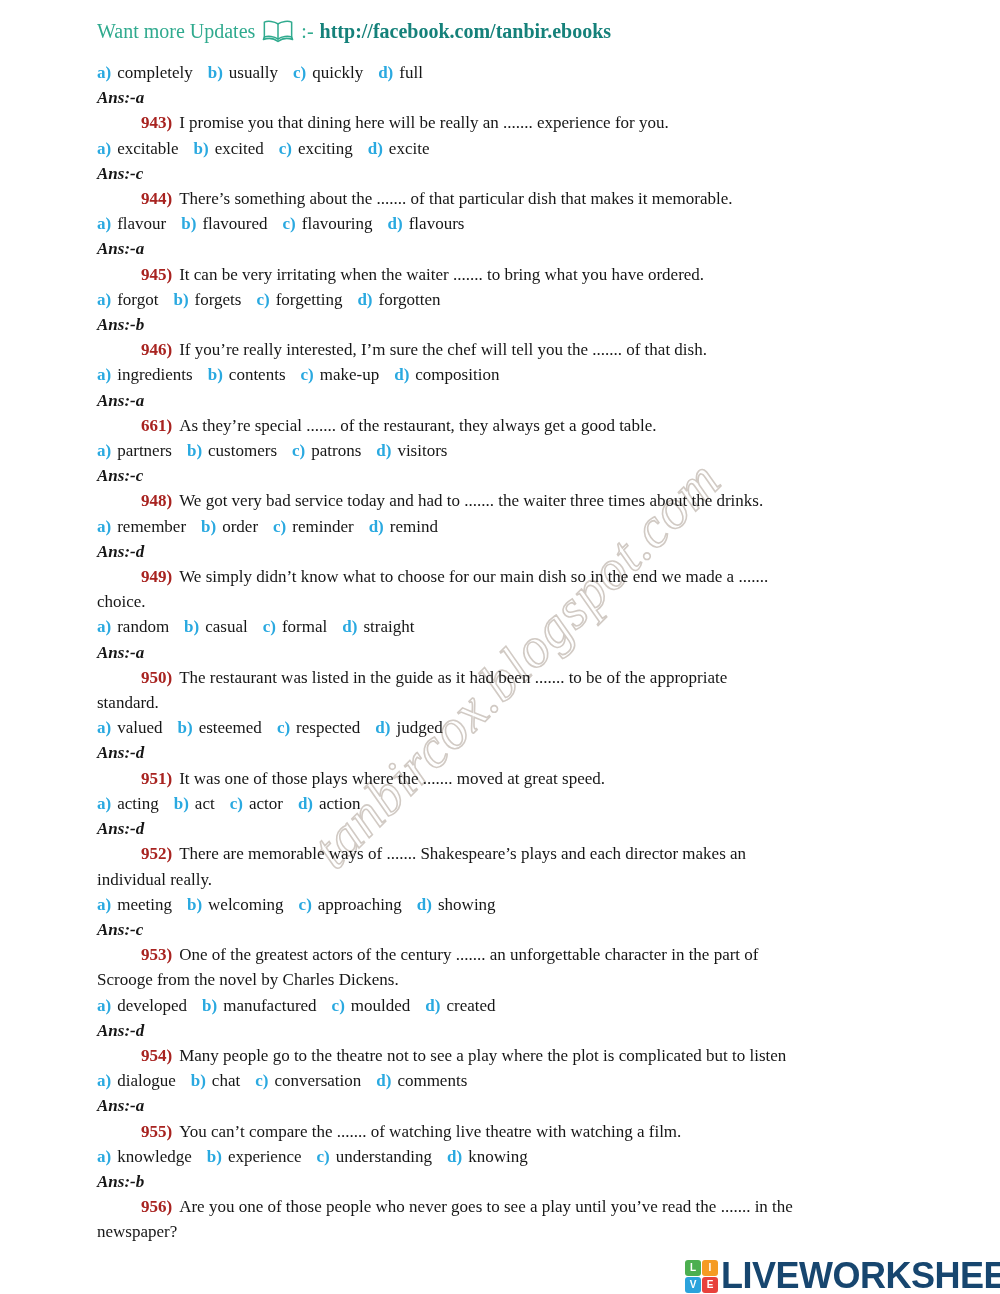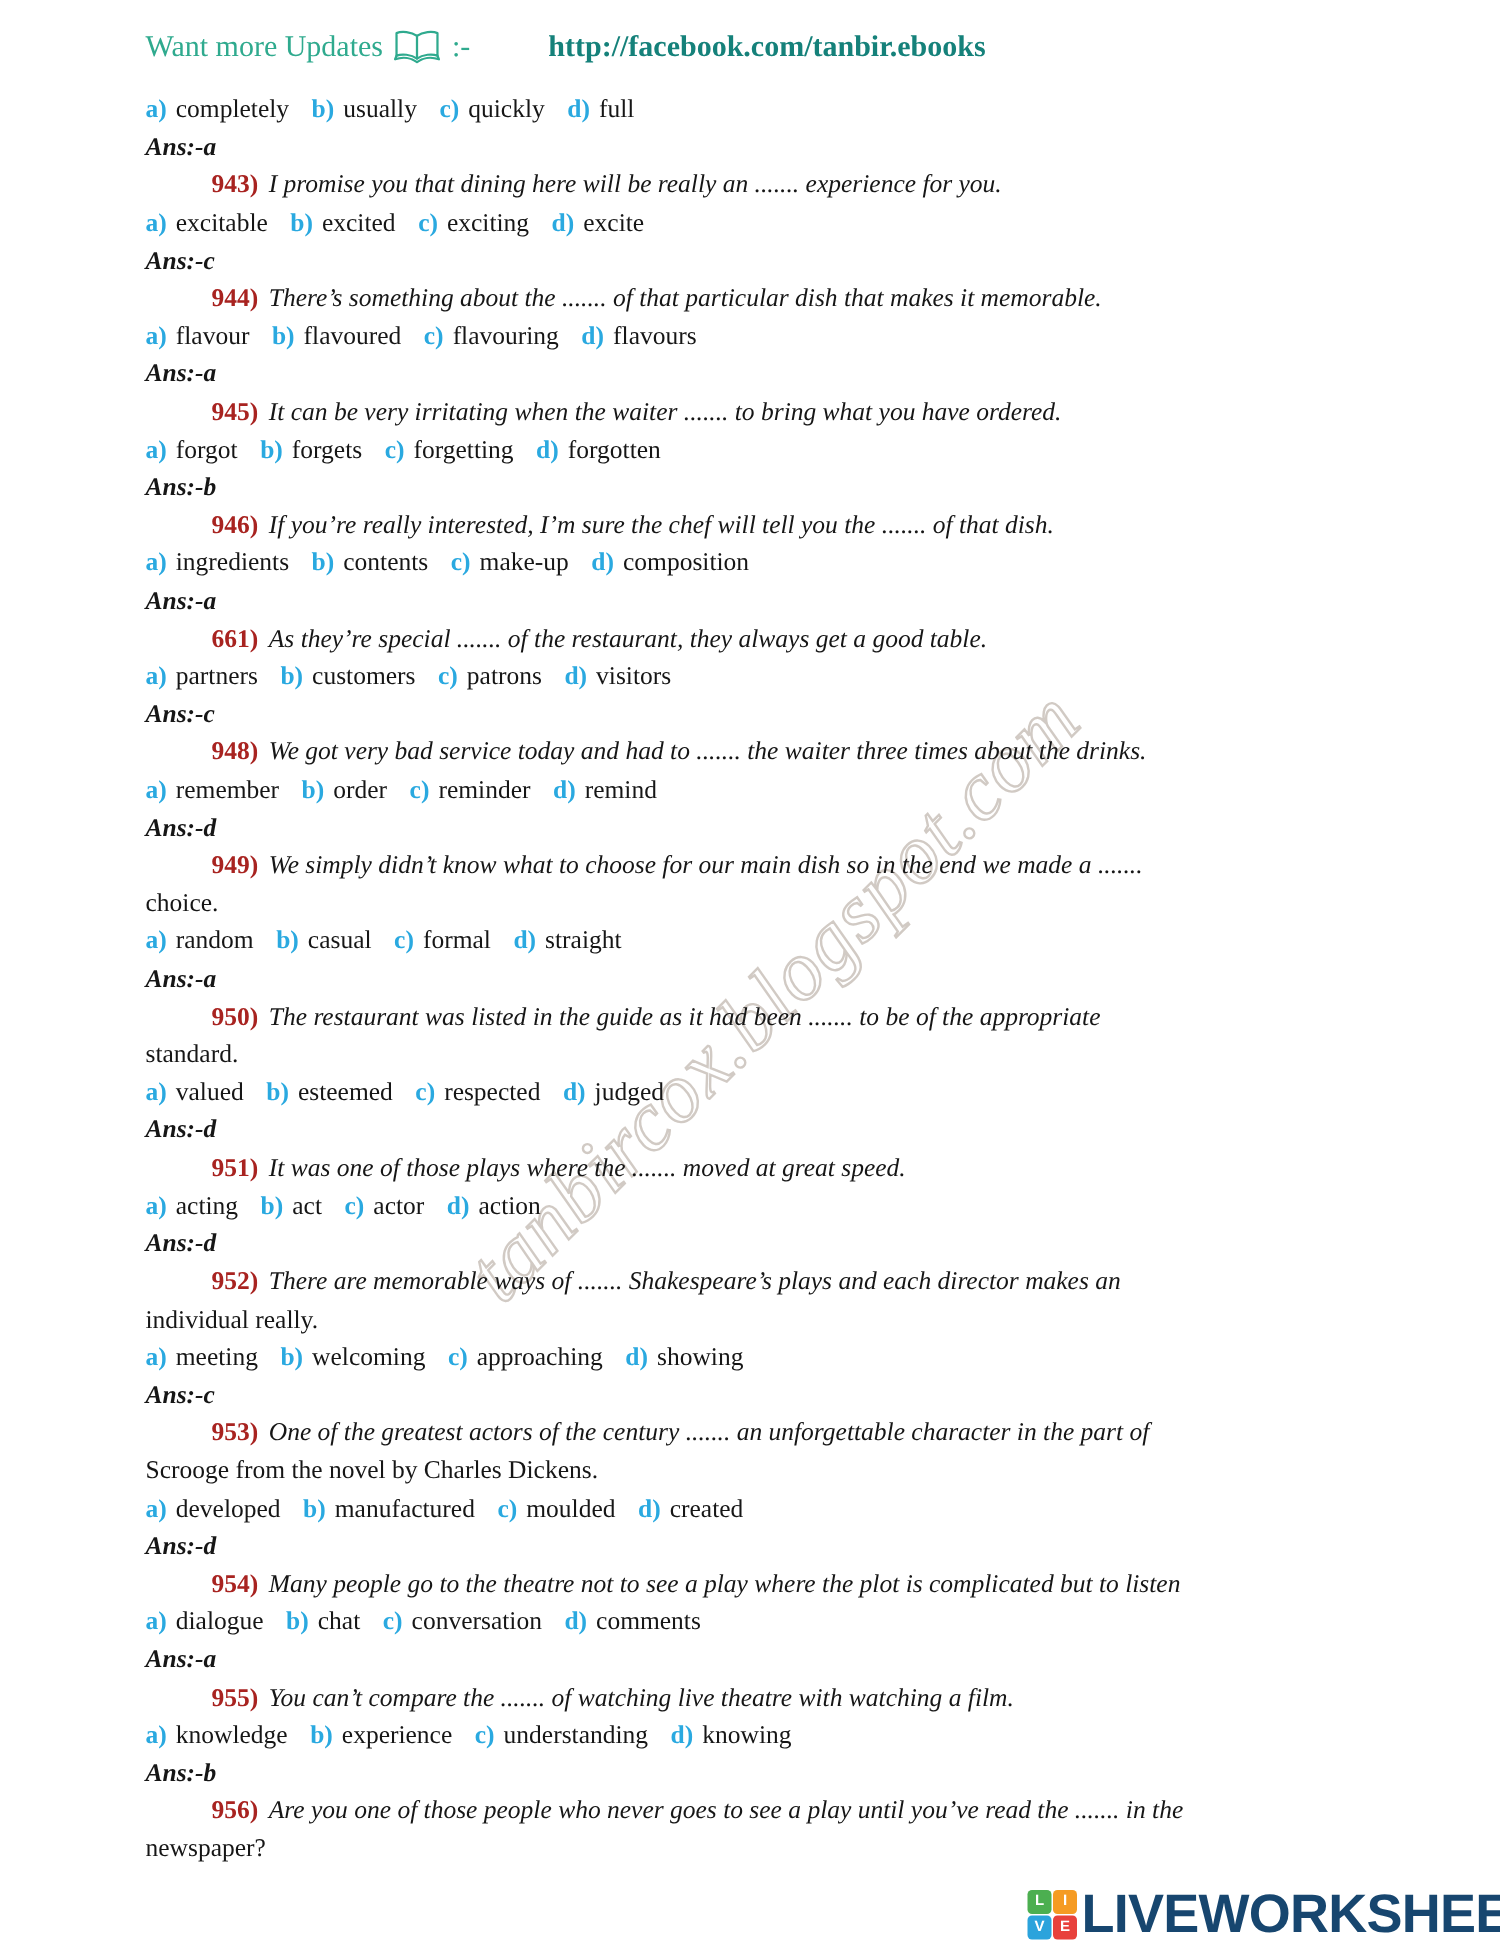--- a/index.html
+++ b/index.html
@@ -22,30 +22,30 @@
 
   
   .header{
     position:absolute;left:97px;top:16px;z-index:2;
     display:flex;align-items:center;gap:6px;
     font-size:20px;line-height:30px;white-space:nowrap;
   }
   .hdr-prefix{color:var(--c-prefix);}
   .book-icon{display:inline-flex;color:var(--c-prefix);margin:0 1px;}
   .hdr-sep{color:var(--c-prefix);}
-  .hdr-url{color:var(--c-url);font-weight:bold;text-decoration:none;margin-left:46px;}
+  .hdr-url{color:var(--c-url);font-weight:bold;text-decoration:none;}
 
   
   .content{
     position:absolute;left:97px;top:60px;width:848px;z-index:1;
     font-size:17px;line-height:25.2px;color:#161616;
   }
   .line{white-space:nowrap;}
   .q-num{color:var(--c-qnum);font-weight:bold;margin-left:44px;}
-  .q-rest{margin-left:7px;font-style:italic;}
+  .q-rest{margin-left:7px;}
   .opt{margin-right:15px;}
   .opt-letter{color:var(--c-opt);font-weight:bold;}
   .opt-text{margin-left:6px;}
   .ans-line{text-align:left;font-weight:bold;font-style:italic;padding-right:8px;}
 
   
   .logo{
     position:absolute;left:685px;top:1255px;z-index:3;
     display:flex;align-items:center;cursor:pointer;
   }

